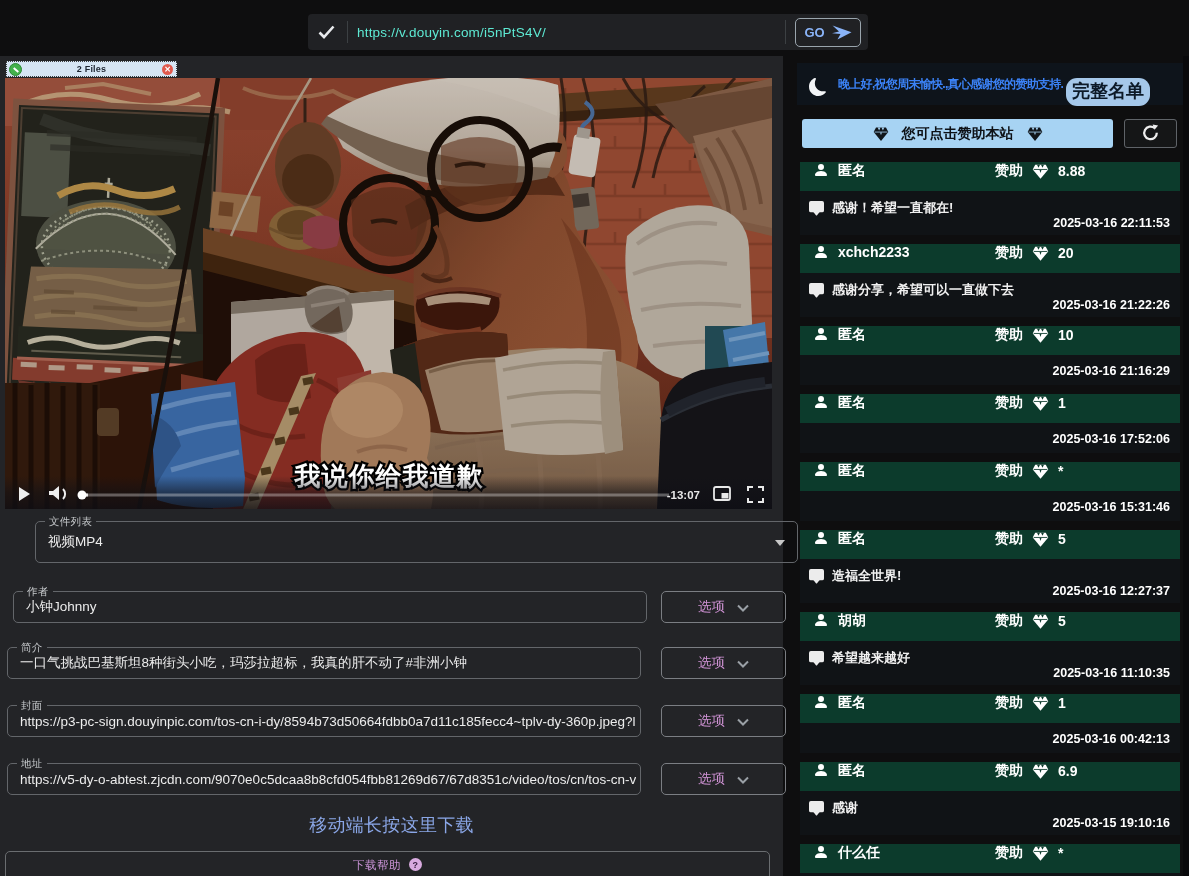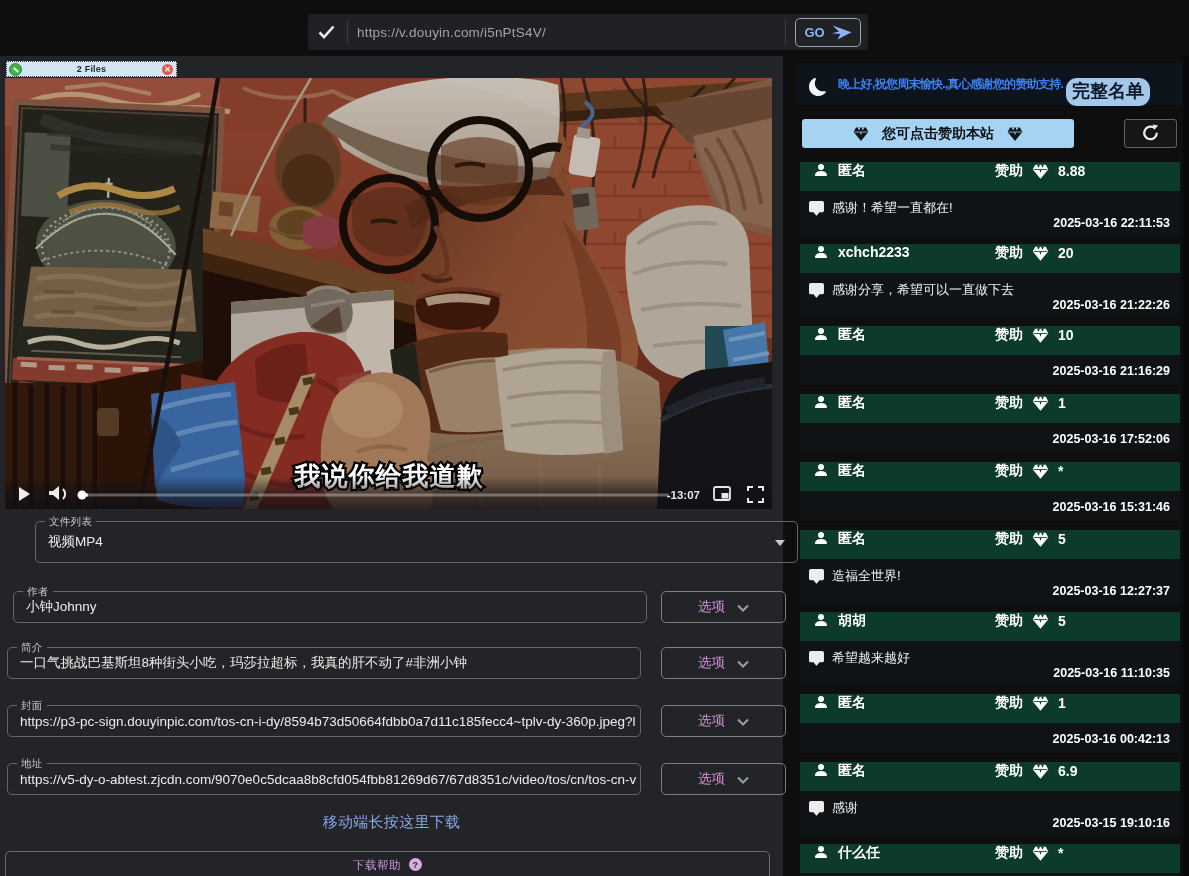--- a/index.html
+++ b/index.html
@@ -4,21 +4,21 @@
 <style>
 * { margin:0; padding:0; box-sizing:border-box; }
 html,body { width:1189px; height:876px; background:#0e0e0f; overflow:hidden;
   font-family:"Liberation Sans",sans-serif; position:relative; }
 
 
 .urlbox { position:absolute; left:308px; top:14px; width:560px; height:36px;
   background:#202124; border-radius:4px; display:flex; align-items:center; }
 .urlbox .chk { margin-left:10px; }
 .urlbox .sep1 { width:1px; height:22px; background:#3c4043; margin-left:12px; }
-.urlbox .url { color:#a3a3a3; font-size:13.5px; margin-left:9px; flex:1;
+.urlbox .url { color:#5eead4; font-size:13.5px; margin-left:9px; flex:1;
   white-space:nowrap; letter-spacing:.2px; }
 .urlbox .sep2 { width:1px; height:24px; background:#3c4043; margin-right:9px; }
 .gobtn { width:66px; height:29px; margin-right:7px; border:1.5px solid #9aa5ad;
   border-radius:5px; background:transparent; display:flex; align-items:center;
   justify-content:center; gap:7px; color:#8ab4f8; font-size:13px; font-weight:bold; }
 
 
 .leftcard { position:absolute; left:0; top:56px; width:783px; height:820px;
   background:#232427; }
 
@@ -44,51 +44,51 @@
   font-size:10.5px; color:#c6c9cc; letter-spacing:.3px; }
 .field .val { position:absolute; left:12px; top:0; right:4px; height:100%; display:flex;
   align-items:center; color:#ececec; font-size:13.5px; white-space:nowrap; overflow:hidden; }
 .field .arrow { position:absolute; right:12px; top:50%; margin-top:-2px; width:0; height:0;
   border-left:5px solid transparent; border-right:5px solid transparent; border-top:6px solid #c8c8c8; }
 .optbtn { position:absolute; width:125px; height:32px; border:1px solid #7b7e83;
   border-radius:5px; display:flex; align-items:center; justify-content:center; gap:12px;
   color:#cf92d4; font-size:13.5px;margin-left:16px; }
 .optbtn svg { margin-top:1px; }
 .moblink { position:absolute; left:0; width:783px; text-align:center; color:#8aa6e6;
-  font-size:15px; letter-spacing:.3px; }
+  font-size:18px; letter-spacing:.3px; }
 .helpbox { position:absolute; left:5px; width:765px; height:40px; border:1px solid #6a6d70;
   border-radius:5px; display:flex; align-items:flex-start; padding-top:6px; justify-content:center; gap:8px;
   color:#c993d6; font-size:11.5px; letter-spacing:.5px; }
 
 
 .msgblock { position:absolute; left:797px; top:63px; width:392px; height:42px;
   background:#0e141b; display:flex; align-items:center; }
 .msgblock .moon { margin-left:12px; margin-top:5px; }
 .msgblock .mtxt { color:#3b82f6; font-size:12px; font-weight:bold; margin-left:11px;
   letter-spacing:-.7px; white-space:nowrap; }
 .fullbtn { position:absolute; left:269px; top:15px; background:#a5c8ea; color:#0c1a28; font-size:18px;
   font-weight:bold; border-radius:11px; padding:1px 6px 3px; white-space:nowrap; }
-.bigblue { position:absolute; left:802px; top:119px; width:272px; height:29px; background:#a7d3f3;
+.bigblue { position:absolute; left:802px; top:119px; width:311px; height:29px; background:#a7d3f3;
   border-radius:3px; display:flex; align-items:center; justify-content:center; gap:13px;
   color:#0d1116; font-size:14px; font-weight:bold; }
 .refresh { position:absolute; left:1124px; top:119px; width:53px; height:29px; background:#151617;
   border:1px solid #5f6368; border-radius:3px; display:flex; align-items:center; justify-content:center; }
 
 .entries { position:absolute; left:800px; top:162px; width:380px; }
 .entry { margin-bottom:9px; }
 .ehead { height:29px; background:#0c3b2c; display:flex; align-items:flex-start; position:relative; }
 .ehead .pic { margin-left:13px; }
 .ehead .nm { color:#fff; font-size:14px; font-weight:bold; margin-left:9px; }
 .ehead .amt { position:absolute; left:195px; display:flex; align-items:center; gap:9px;
   color:#fff; font-size:14px; font-weight:bold; }
 .ebody { background:#101316; position:relative; }
 .ebody.withc { height:44px; }
 .ebody.noc { height:30px; }
 .cmt { position:absolute; left:9px; top:8px; display:flex; align-items:center; gap:8px;
-  color:#f0f0f0; font-size:13px; font-weight:400; }
+  color:#f0f0f0; font-size:13px; font-weight:700; }
 .ts { position:absolute; right:10px; bottom:5px; color:#fff; font-size:12.5px; font-weight:bold; }
 .ebody.noc .ts { bottom:7px; }
 </style>
 </head>
 <body>
 
 <div class="urlbox">
   <svg class="chk" width="17" height="14" viewBox="0 0 17 14">
       <path d="M1.5 7.5 L6 12 L15.5 1.5" stroke="#e8eaed" stroke-width="2.6" fill="none"></path>
     </svg>

